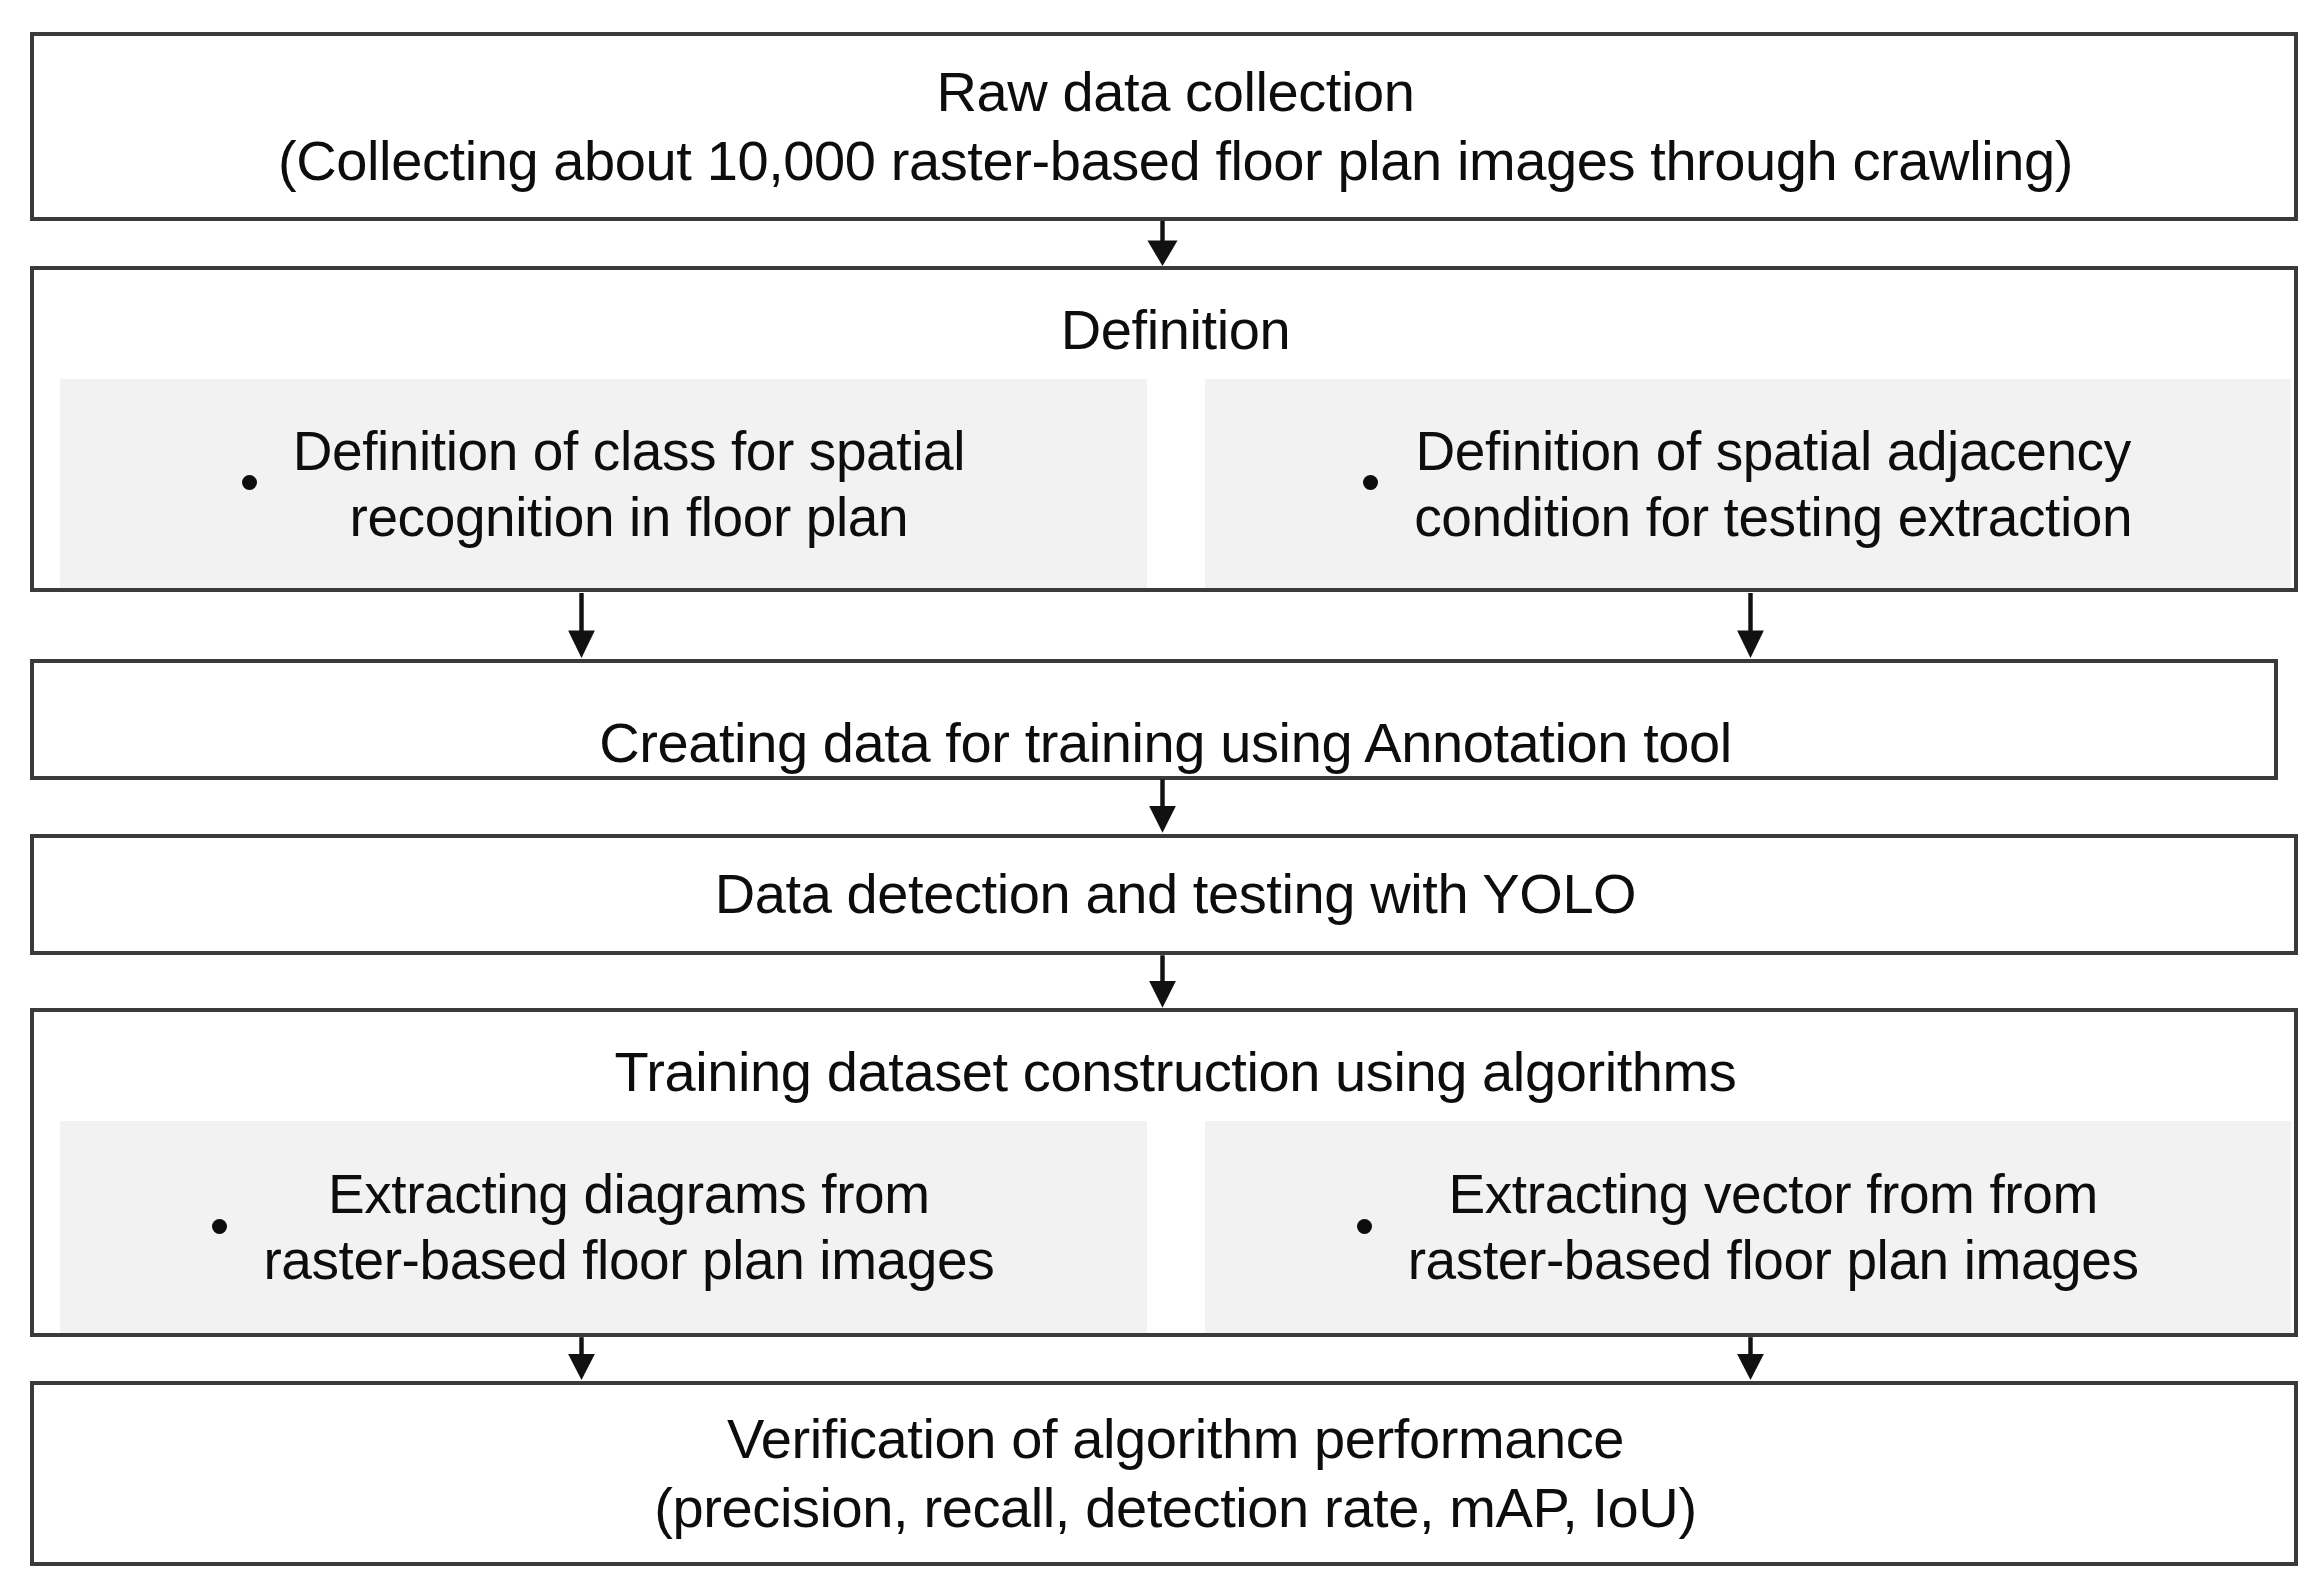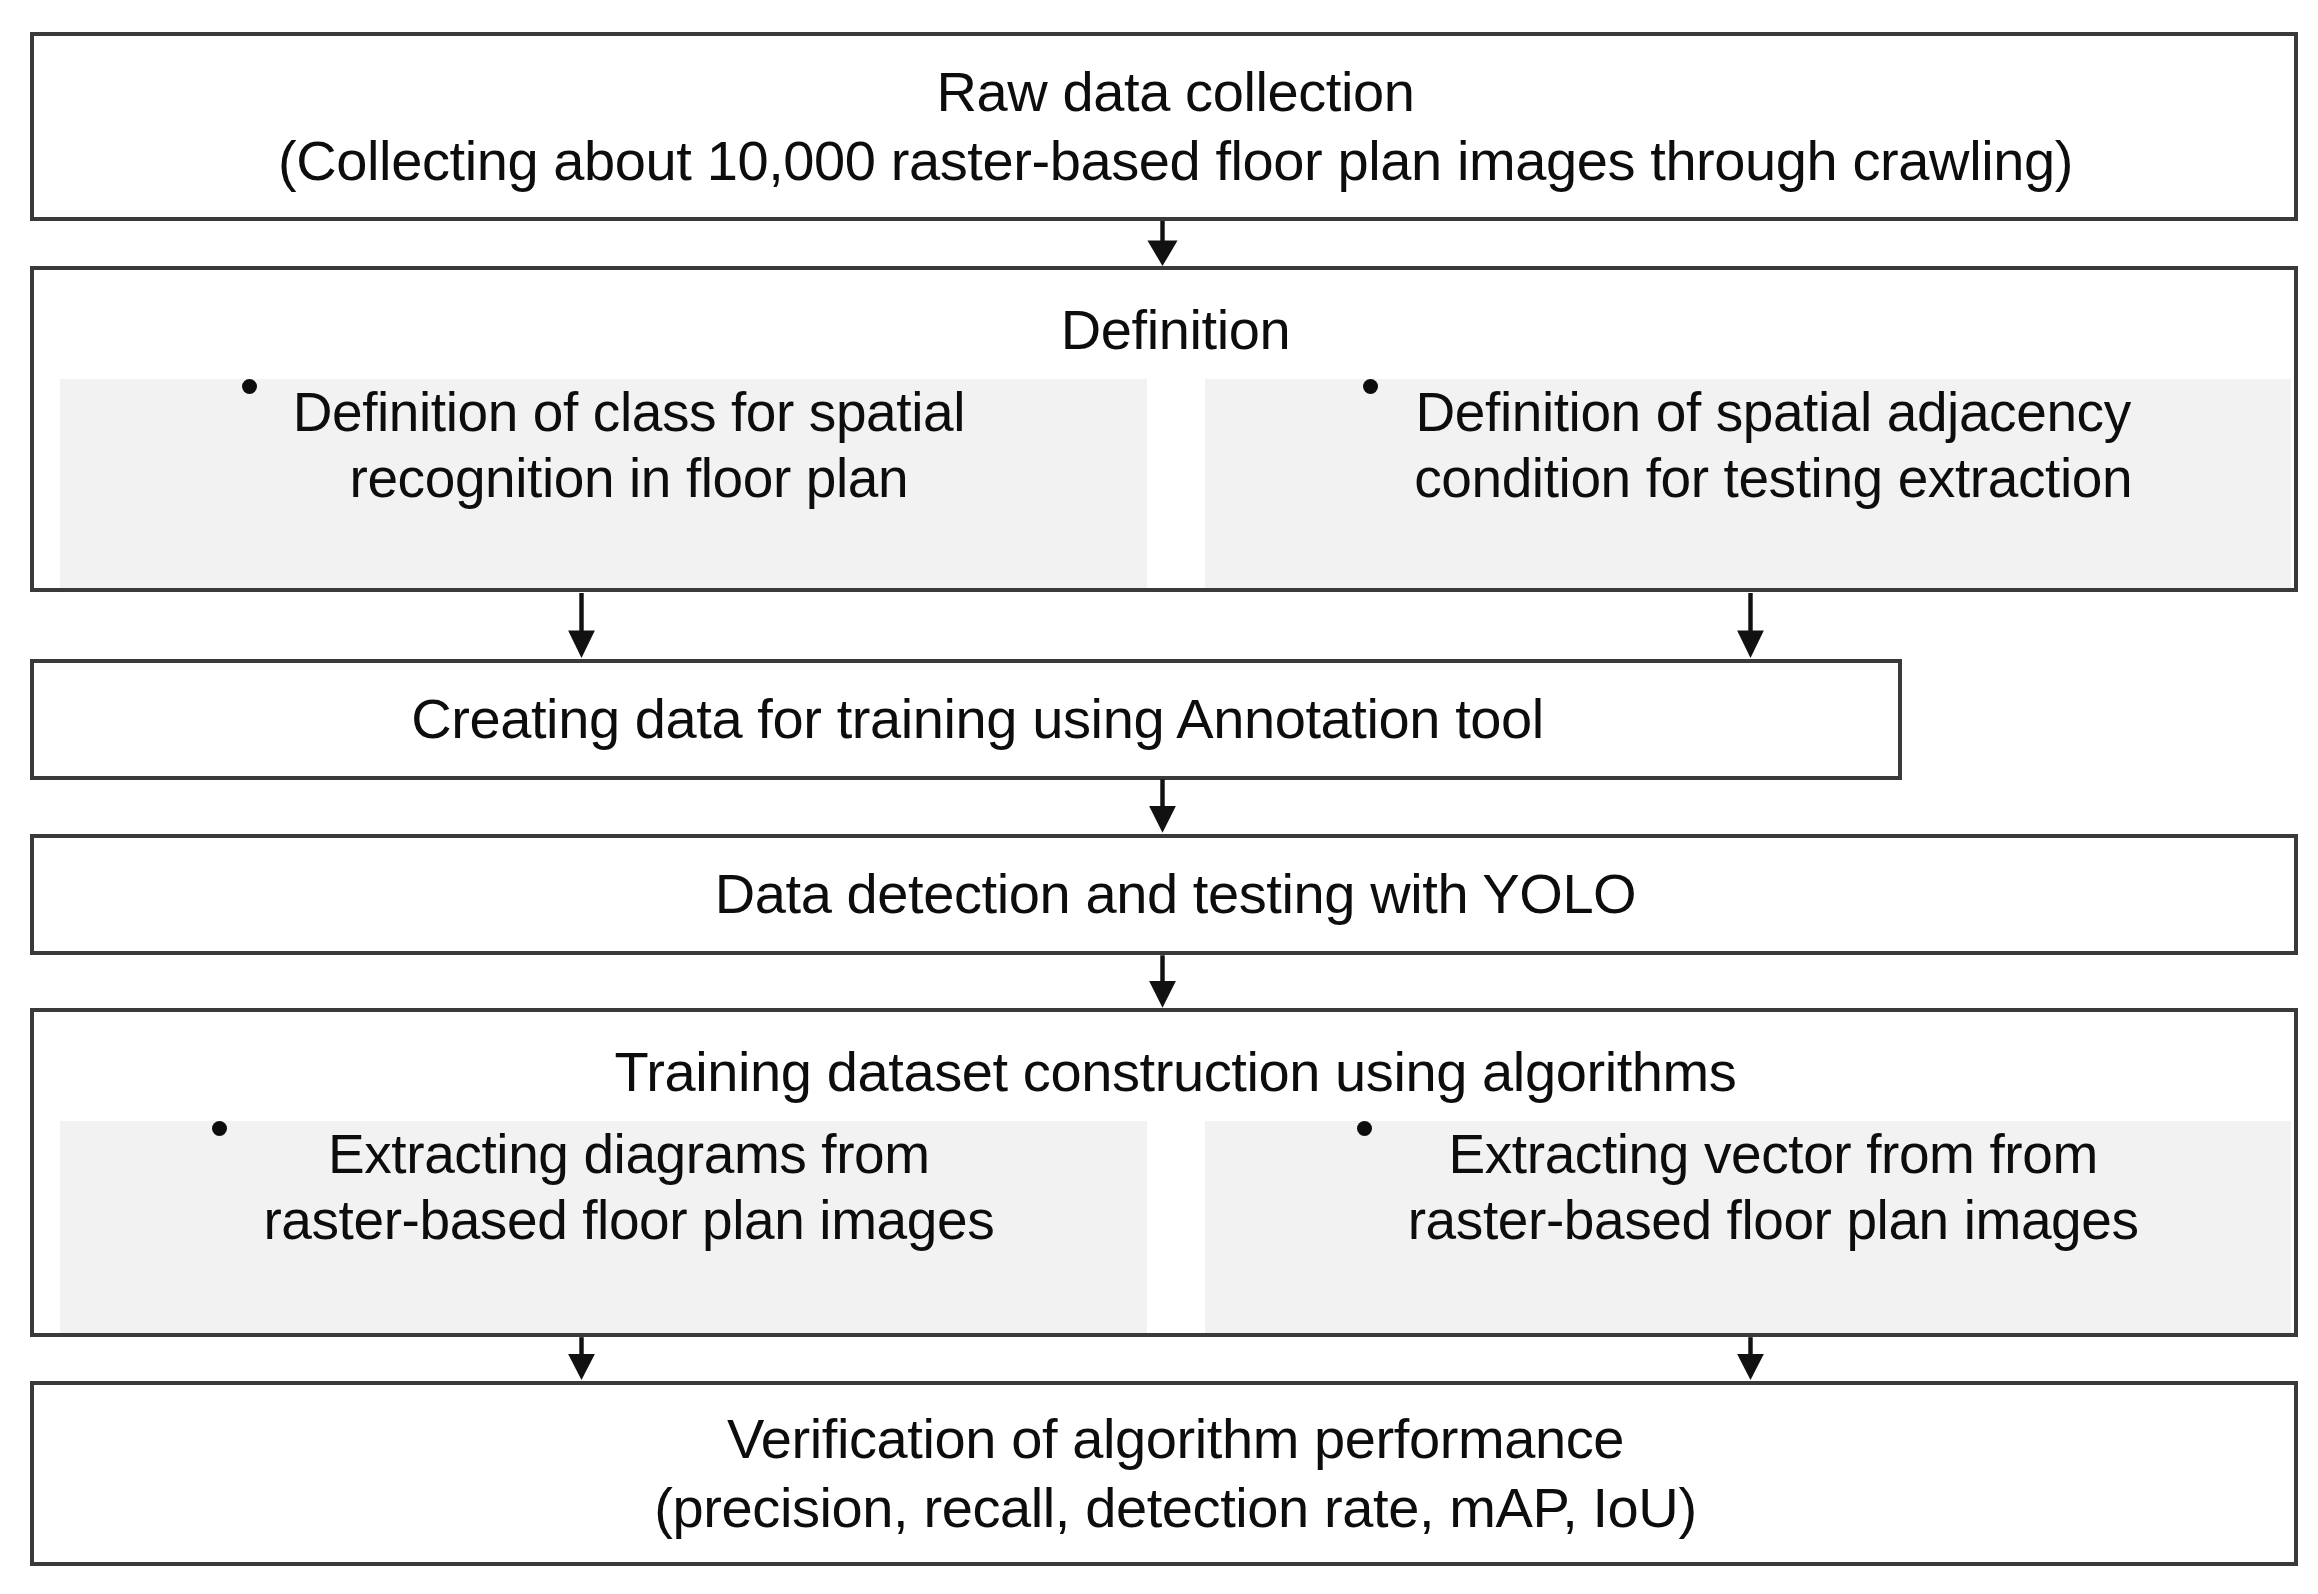--- a/index.html
+++ b/index.html
@@ -57,20 +57,21 @@
     flex: 1;
     gap: 58px;
     padding: 0 2.7px 0 2.7px;
     box-sizing: border-box;
   }
   .subpanel {
     flex: 1 1 0;
     background: #f2f2f2;
     display: flex;
     flex-direction: row;
+    align-items: center;
     justify-content: center;
     box-sizing: border-box;
   }
   .bullet-dot {
     flex: 0 0 auto;
     width: 15px;
     height: 15px;
     border-radius: 50%;
     background: #0d0d0d;
     margin-right: 36px;
@@ -133,21 +134,21 @@
     </svg>
   </div>
 
   <div class="connector" style="left:1730px; top:593px; width:41px; height:66px;">
     <svg width="41" height="66" viewBox="0 0 46 74" aria-hidden="true">
       <line x1="23" y1="0" x2="23" y2="56" stroke="#111111" stroke-width="5"></line>
       <polygon points="23,73 8,42 38,42" fill="#111111"></polygon>
     </svg>
   </div>
 
-  <div class="node" style="left:29.5px; top:659px; width:1872px; height:121px;">
+  <div class="node" style="left:29.5px; top:659px; width:2248px; height:121px;justify-content:flex-end;">
     <div class="node-title">Creating data for training using Annotation tool</div>
   </div>
 
   <div class="connector" style="left:1142px; top:779px; width:41px; height:55px;">
     <svg width="41" height="55" viewBox="0 0 46 61" aria-hidden="true">
       <line x1="23" y1="0" x2="23" y2="43" stroke="#111111" stroke-width="5"></line>
       <polygon points="23,60 8,30 38,30" fill="#111111"></polygon>
     </svg>
   </div>
 

